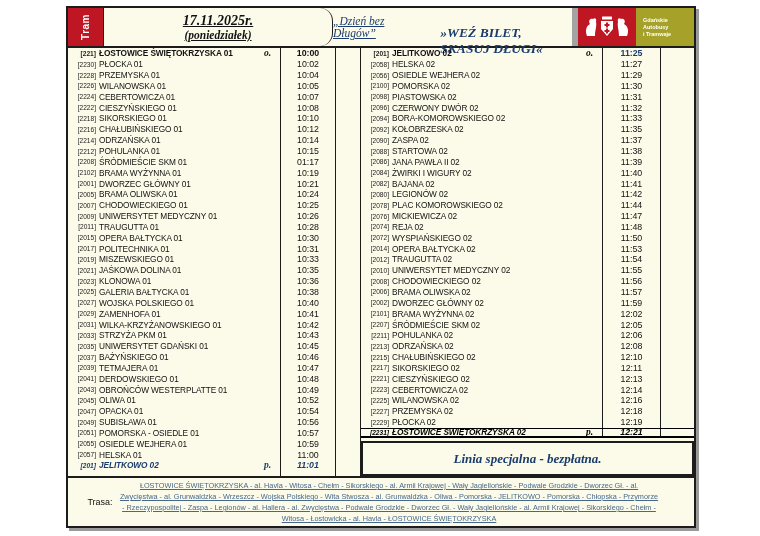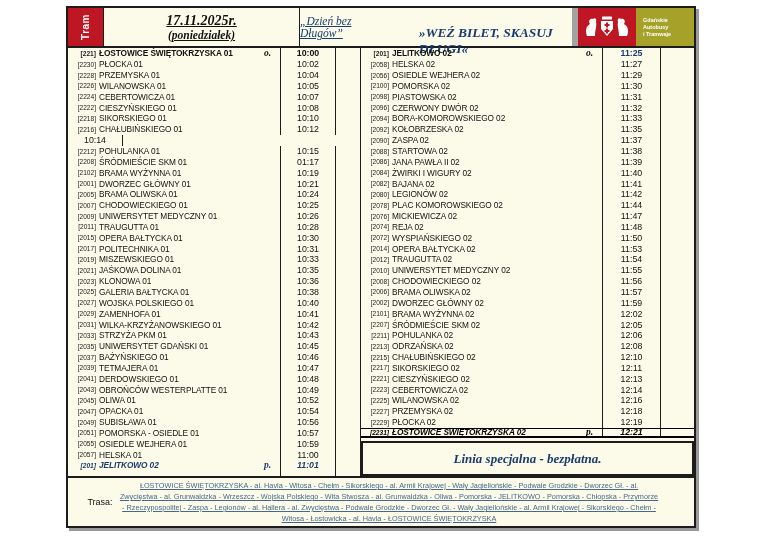--- a/index.html
+++ b/index.html
@@ -11,22 +11,22 @@
     border:2px solid #1c1c1c; background:var(--cream,#FCFBE9);
     box-shadow:3px 3px 0 rgba(70,70,70,.55);
     display:flex; flex-direction:column;
   }
 
   
   .hdr { height:40px; display:flex; border-bottom:2px solid #1c1c1c; }
   .h-tram { width:36px; background:var(--accent-red,#BE1622); border-right:1px solid #1c1c1c;
             display:flex; align-items:center; justify-content:center; }
   .h-tram span { writing-mode:vertical-rl; transform:rotate(180deg); color:#fff; font-weight:bold; font-size:10px; letter-spacing:.5px; }
-  .h-date { width:196px; border-right:1px solid #1c1c1c; display:flex; flex-direction:column;
-            align-items:center; justify-content:center; font-family:"Liberation Serif",serif; }
+  .h-date { width:229px; border-right:1px solid #1c1c1c; display:flex; flex-direction:column;
+            align-items:center; justify-content:center; font-family:"Liberation Serif",serif;border-radius:13px; }
   .h-date .d1 { font-size:14px; font-weight:bold; font-style:italic; text-decoration:underline; color:#111; }
   .h-date .d2 { font-size:11.5px; font-weight:bold; font-style:italic; text-decoration:underline; color:#111; }
   .h-slogan { flex:1; border-right:6px solid #a3a3a3; display:flex; 
               align-items:center; justify-content:center; font-family:"Liberation Serif",serif; color:var(--navy,#1A3C6E);gap:39px; }
   .h-slogan .s1 { font-size:11.5px; font-style:italic; text-decoration:underline; }
   .h-slogan .s2 { font-size:13.5px; font-weight:bold; font-style:italic;margin-top:28px; }
   .h-logo { display:flex; }
   .h-logo-red { width:58px; background:var(--accent-red,#BE1622); display:flex; align-items:center; justify-content:center; }
   .h-logo-gold { width:58px; background:var(--accent-gold,#A6A229); color:#fff;
                  display:flex; flex-direction:column; justify-content:center; padding-left:7px; }
@@ -178,20 +178,24 @@
           </div>
           <div class="trow">
             <div class="cell name-cell">
               <span class="code">[2216]</span>
               <span class="stop">CHAŁUBIŃSKIEGO 01</span>
             </div>
             <div class="cell time-cell">10:12</div>
             <div class="cell extra-cell"></div>
           </div>
           <div class="trow">
+            <div class="cell name-cell">
+              <span class="code">[2214]</span>
+              <span class="stop">ODRZAŃSKA 01</span>
+            </div>
             <div class="cell time-cell">10:14</div>
             <div class="cell extra-cell"></div>
           </div>
           <div class="trow">
             <div class="cell name-cell">
               <span class="code">[2212]</span>
               <span class="stop">POHULANKA 01</span>
             </div>
             <div class="cell time-cell">10:15</div>
             <div class="cell extra-cell"></div>

